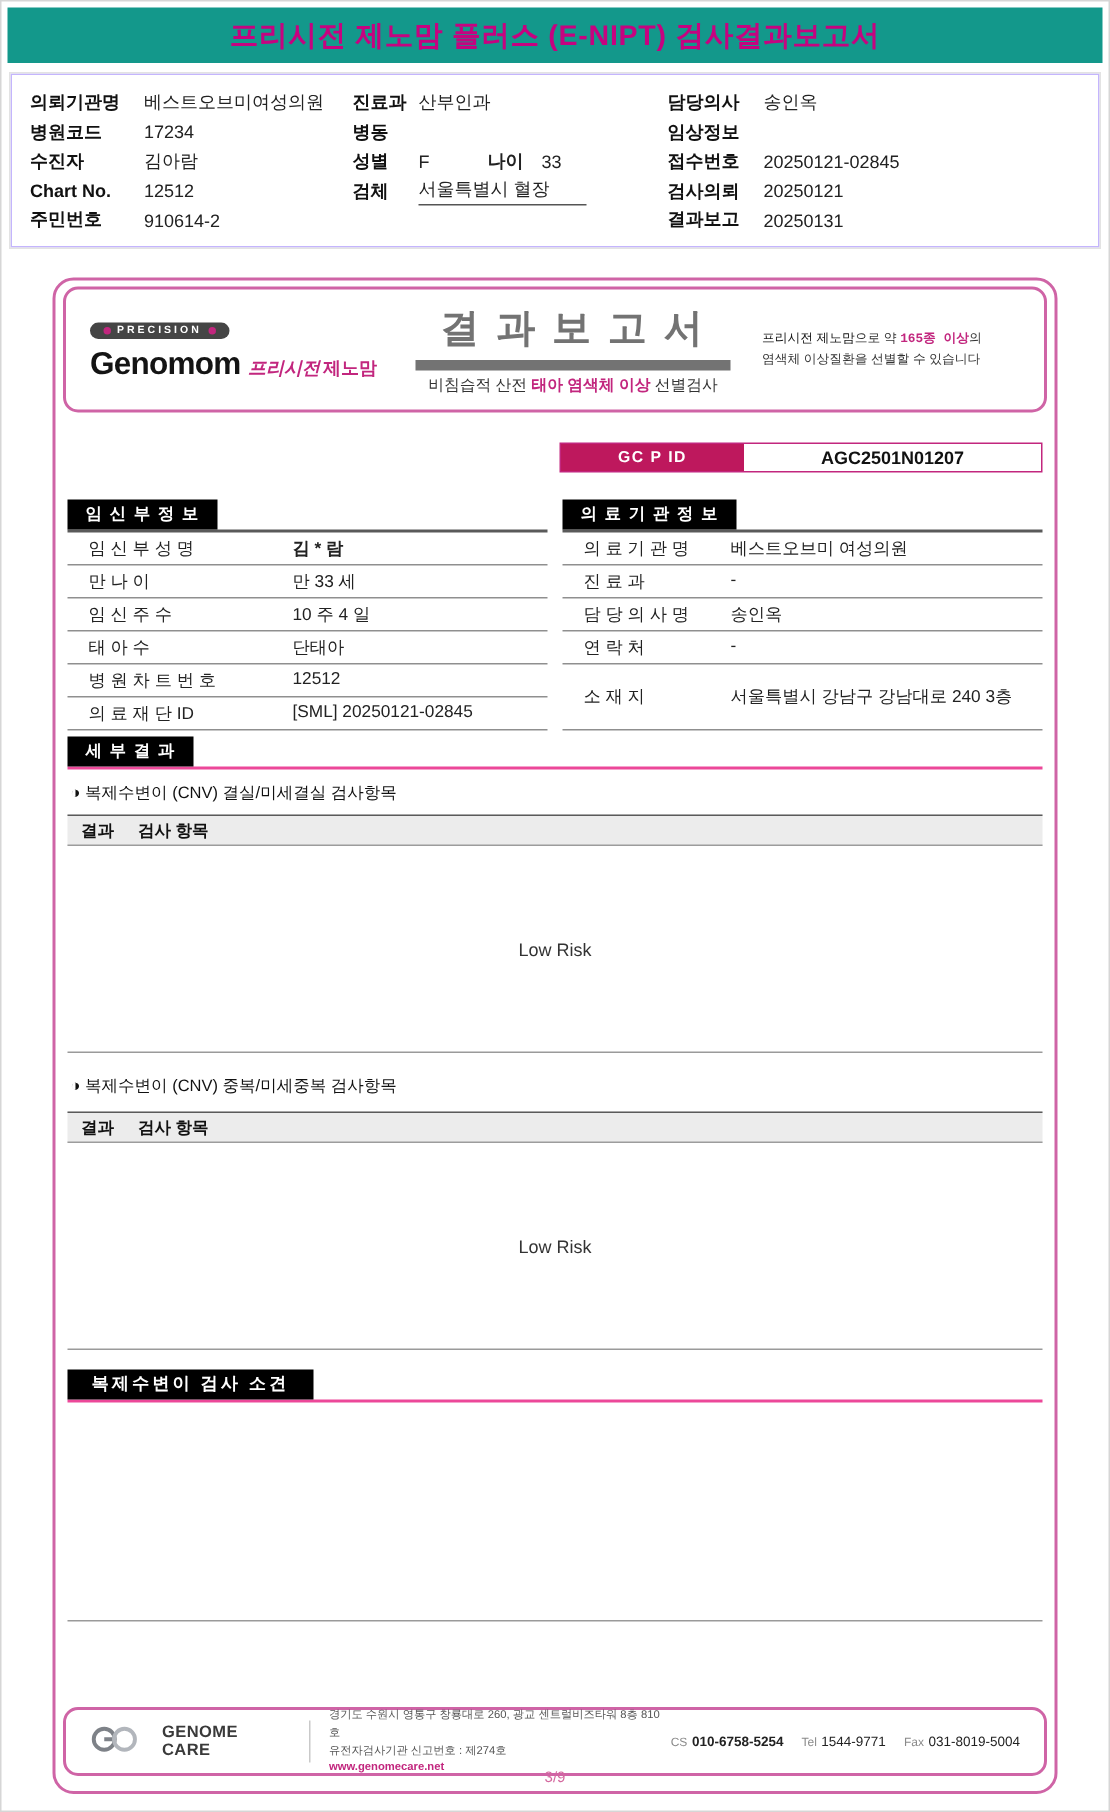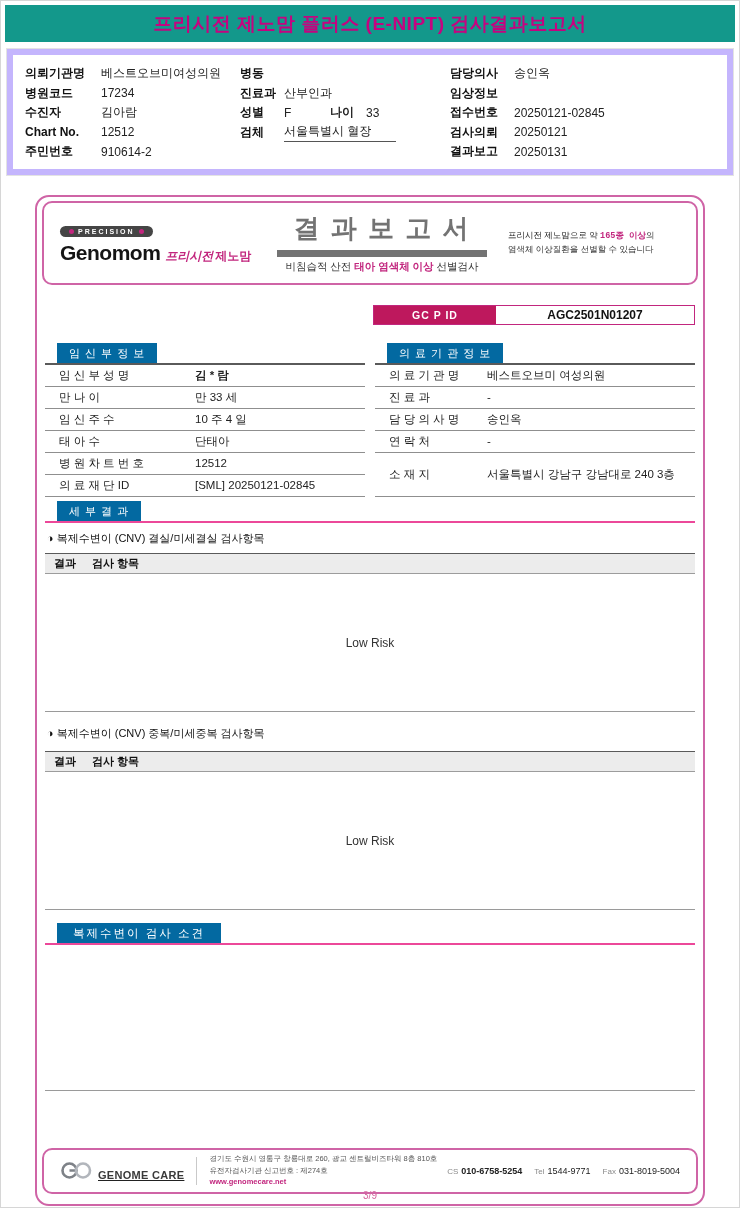--- a/index.html
+++ b/index.html
@@ -5,21 +5,21 @@
   * { box-sizing: border-box; margin: 0; padding: 0; }
   html,body { width: 740px; background:#fff; }
   body { font-family: "Liberation Sans", "DejaVu Sans", sans-serif; color:#222; }
   .page { position:relative; width:740px; height:1208px; background:#fff; border:1px solid #d6d6d6; overflow:hidden; }
 
   
   .top-bar { margin:4px 4px 0; height:37px; background:#13988b; display:flex; align-items:center; justify-content:center; }
   .top-bar span { color:#c50380; font-weight:bold; font-size:19px; letter-spacing:0.5px; }
 
   
-  .header-box { margin:7px 6px 0; border:6px solid #c4b5fd; outline:1px solid #e3e3e3; background:#fff; padding:9px 12px 7px; display:flex; }
+  .header-box { margin:7px 6px 0; border:1px solid #c4b5fd; outline:1px solid #e3e3e3; background:#fff; padding:9px 12px 7px; display:flex; }
   .hcol1 { width:215px; } .hcol2 { width:210px; } .hcol3 { flex:1; }
   .hrow { display:flex; align-items:center; height:19.5px; font-size:12px; }
   .hlabel { font-weight:bold; color:#111; }
   .hcol1 .hlabel { width:76px; } .hcol2 .hlabel { width:44px; } .hcol3 .hlabel { width:64px; }
   .hvalue { color:#222; }
   .sexval { width:46px; }
   .agelabel { width:36px; font-weight:bold; }
   .specimen { border-bottom:1px solid #555; min-width:112px; padding-bottom:1px; }
 
   
@@ -44,21 +44,21 @@
   .brand-note .np { color:#c2267e; font-weight:bold;font-family:Liberation Mono, monospace; }
 
   
   .gcpid { margin:20px 8px 0 auto; width:322px; height:20px; display:flex; border:1px solid #c2267e; }
   .gcpid .glabel { width:122px; background:#be185d; color:#fff; font-size:10.5px; font-weight:bold; display:flex; align-items:center; justify-content:center; letter-spacing:1px; }
   .gcpid .gvalue { flex:1; display:flex; align-items:center; justify-content:center; font-size:12px; font-weight:bold; color:#111; }
 
   
   .tables { margin:18px 8px 0; display:flex; gap:10px; }
   .itable { flex:1; }
-  .chip { display:inline-block; background:#0369a1; color:#fff; font-size:11px; font-weight:normal; height:20px; line-height:15px; padding:3px 12px 0; letter-spacing:1px;margin-left:12px; }
+  .chip { display:inline-block; background:#000000; color:#fff; font-size:11px; font-weight:bold; height:20px; line-height:15px; padding:3px 12px 0; letter-spacing:1px; }
   .tbl { border-top:2px solid #5a5a5a; }
   .trow { display:flex; align-items:center; min-height:22px; border-bottom:1px solid #8f8f8f; font-size:11.5px; }
   .trow.tall { min-height:44px; }
   .tlabel { padding-left:14px; color:#222; }
   .itable.left .tlabel { width:150px; }
   .itable.right .tlabel { width:112px; }
   .tvalue { flex:1; color:#222; }
   .tvalue.bold { font-weight:bold; }
 
   
@@ -71,21 +71,21 @@
   .blk-heading.second { margin-top:14px; }
   .res-bar { margin:9px 8px 0; height:21px; background:#ececec; border-top:1px solid #5a5a5a; border-bottom:1px solid #9c9c9c; display:flex; align-items:center; padding:0 9px; font-size:11px; font-weight:bold; color:#111; }
   .res-bar.second { margin-top:12px; }
   .res-bar .c1 { margin-right:16px; }
   .lowrisk { margin:62px 0 0; text-align:center; font-size:12px; color:#333; height:14px; }
   .blk-div { margin:61px 8px 0; border-bottom:1px solid #9a9a9a; }
   .blk-div.last { margin-top:145px; }
 
   
   .footer-box { margin:57px 5px 0; height:46px; border:2px solid #cf64a6; border-radius:10px; display:flex; align-items:center; padding:0 16px; }
-  .gc-logo { display:flex; align-items:flex-end; gap:6px;text-decoration:underline; }
+  .gc-logo { display:flex; align-items:flex-start; gap:16px; }
   .gc-logo .gcname { font-size:11px; font-weight:bold; color:#3a3a3a; letter-spacing:0.3px; }
   .fdivider { width:1px; height:28px; background:#c9c9c9; margin:0 12px; }
   .faddr { font-size:7.5px; color:#555; line-height:1.55; }
   .faddr .web { color:#c2267e; font-weight:bold; }
   .fcontacts { margin-left:auto; display:flex; align-items:center; gap:12px; font-size:9px; white-space:nowrap; }
   .fcontacts .lab { color:#8a8a8a; font-size:8px; margin-right:3px; }
   .fcontacts .num { color:#222; font-weight:bold; }
   .fcontacts .num.light { font-weight:normal; }
 
   .page-num { position:absolute; left:0; right:0; bottom:3px; text-align:center; font-size:10px; color:#d4699f; }
@@ -117,26 +117,26 @@
           <span class="hlabel">Chart No.</span>
           <span class="hvalue">12512</span>
         </div>
       <div class="hrow">
           <span class="hlabel">주민번호</span>
           <span class="hvalue">910614-2</span>
         </div>
     </div>
     <div class="hcol2">
       <div class="hrow">
+          <span class="hlabel">진료과</span>
+          <span class="hvalue">산부인과</span>
+        </div>
+      <div class="hrow">
           <span class="hlabel">병동</span>
           <span class="hvalue"></span>
-        </div>
-      <div class="hrow">
-          <span class="hlabel">진료과</span>
-          <span class="hvalue">산부인과</span>
         </div>
       <div class="hrow">
           <span class="hlabel">성별</span>
           <span class="hvalue sexval">F</span>
           <span class="agelabel">나이</span>
           <span class="hvalue">33</span>
         </div>
       <div class="hrow">
           <span class="hlabel">검체</span>
           <span class="hvalue specimen">서울특별시 혈장</span>

